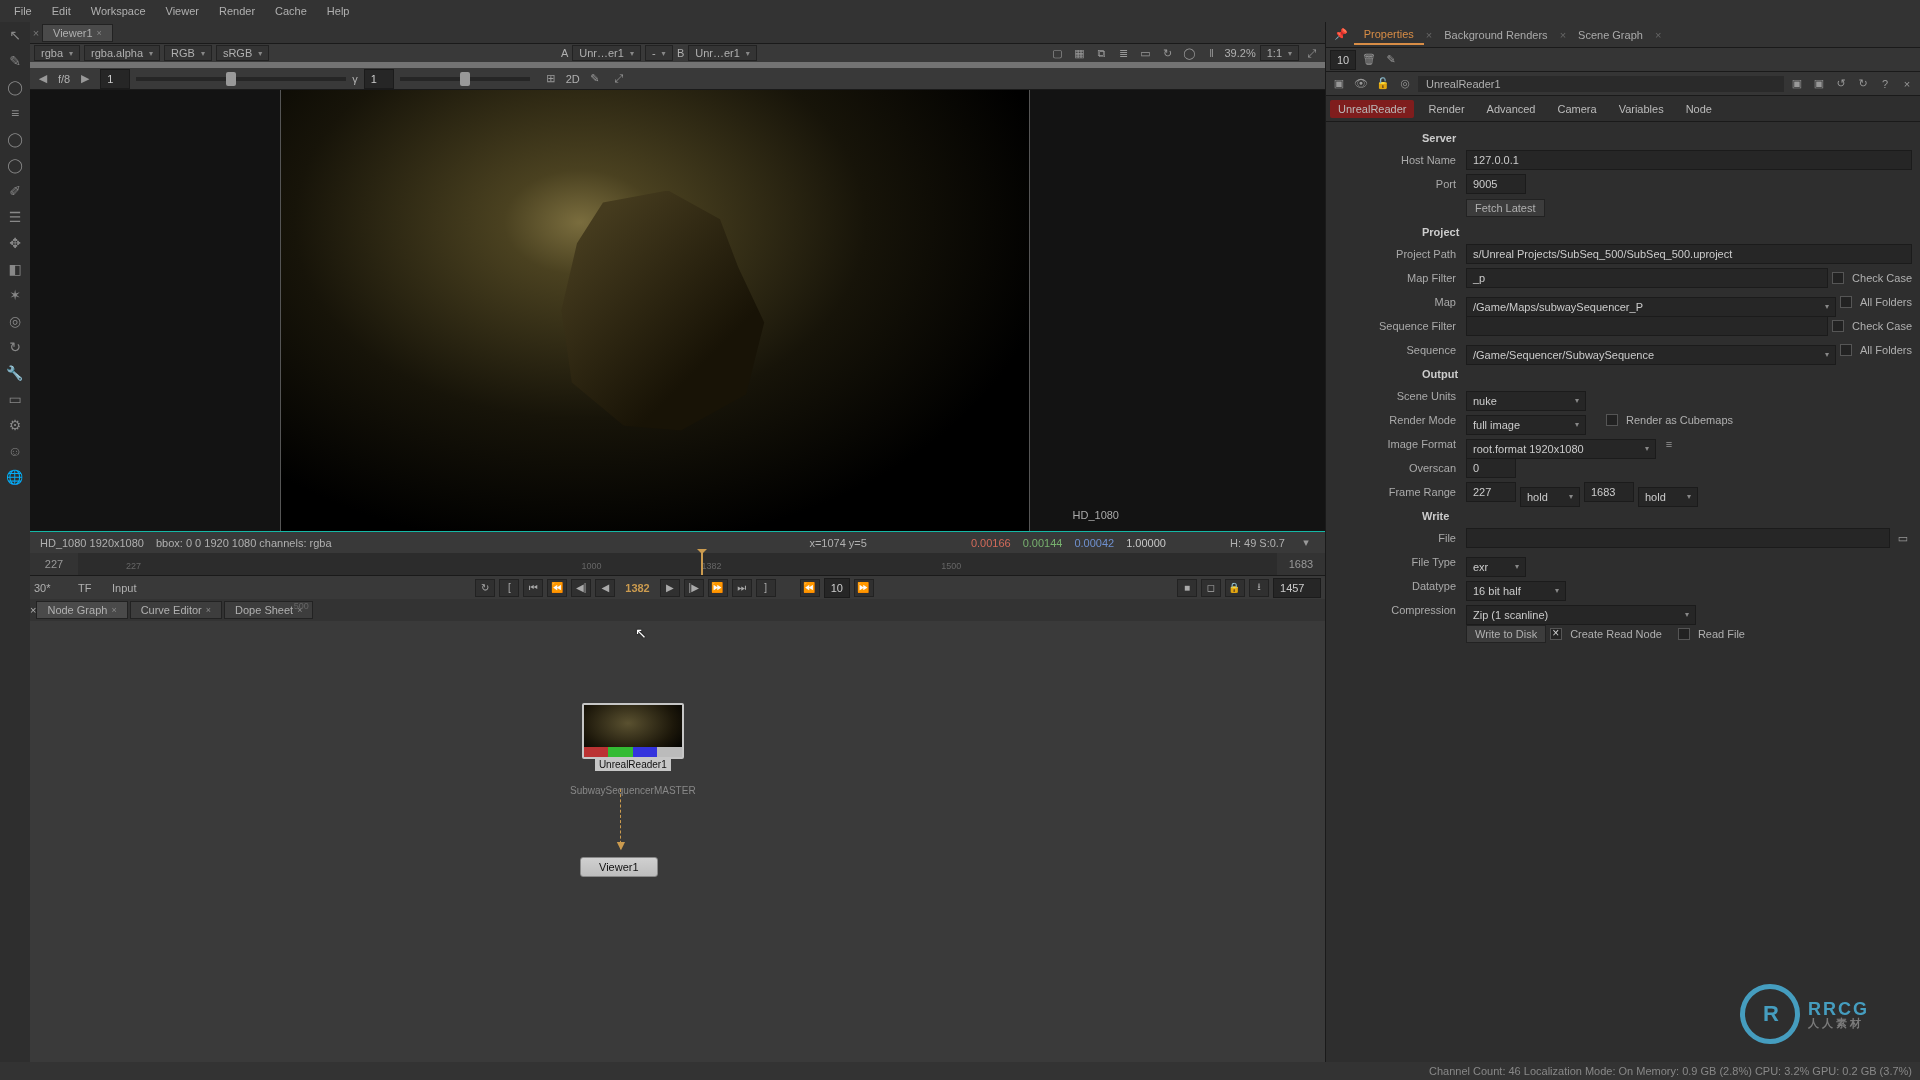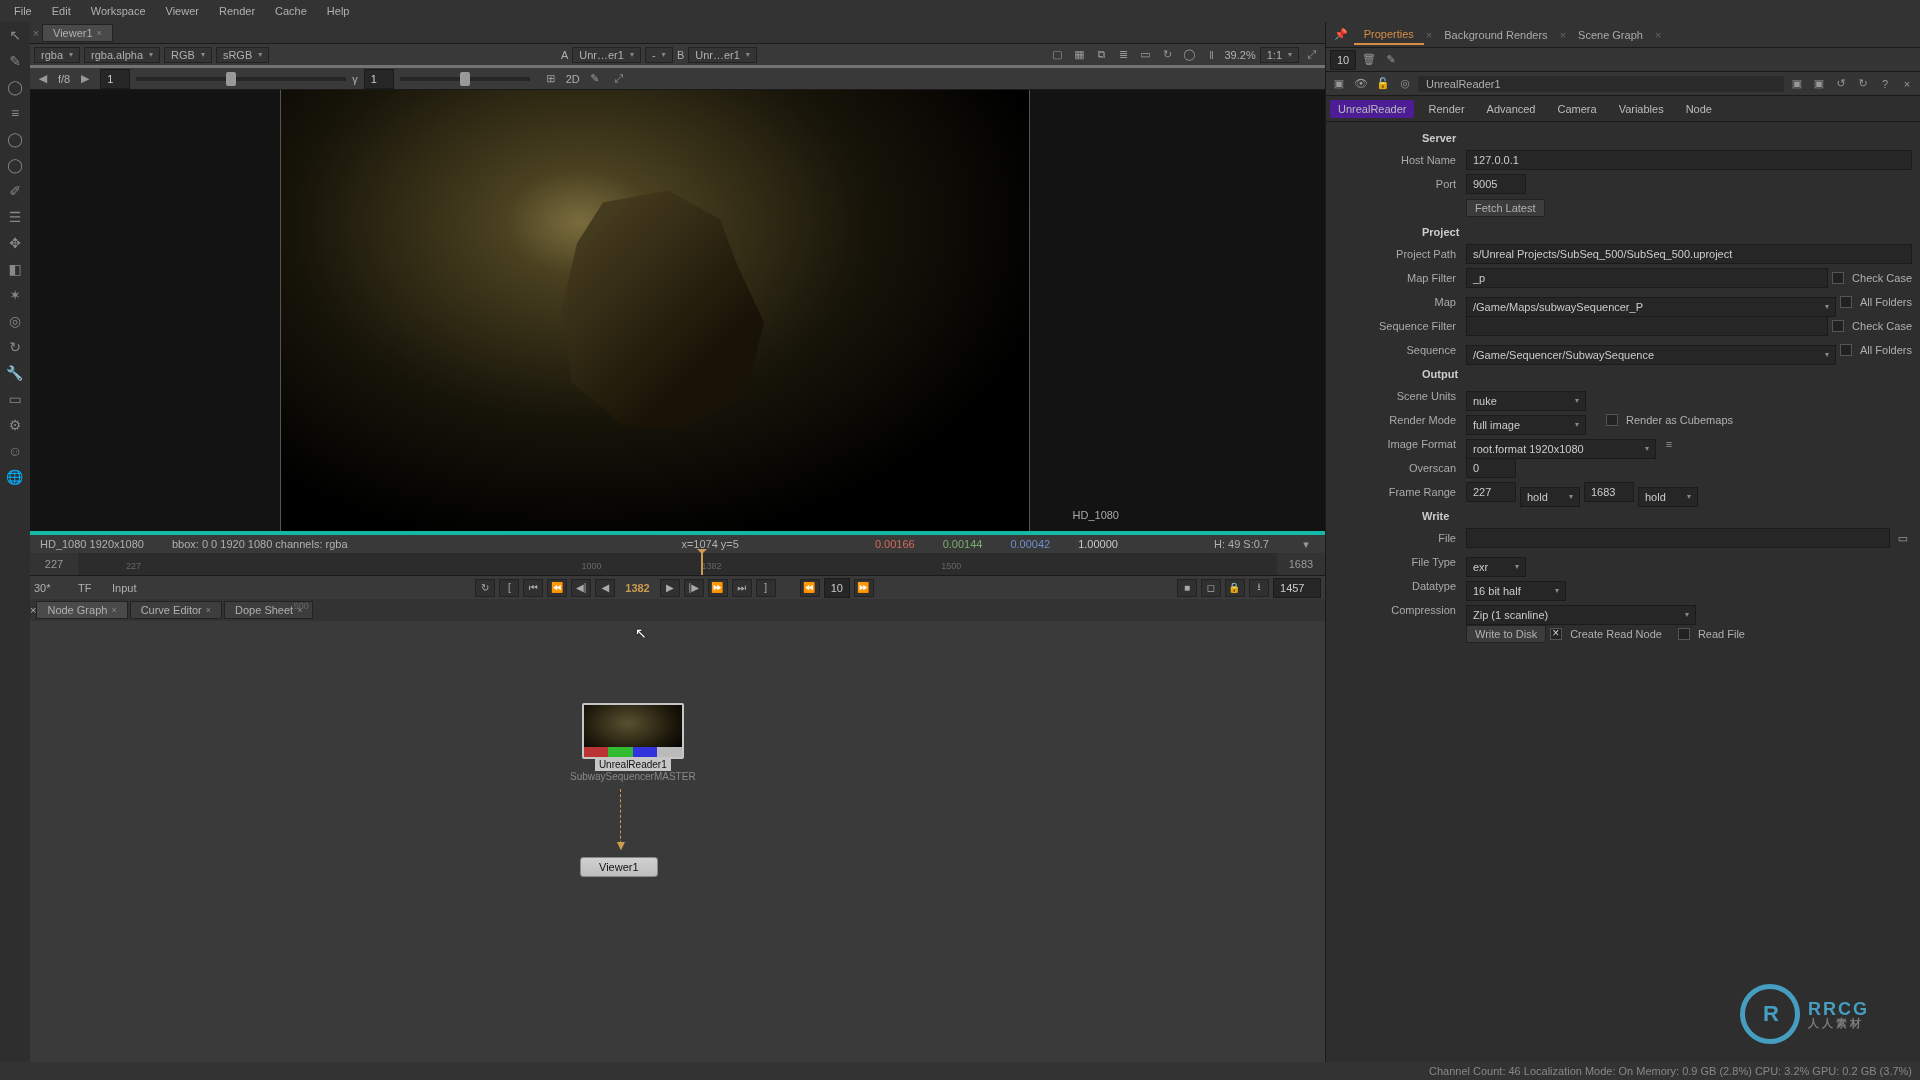--- a/index.html
+++ b/index.html
@@ -19,40 +19,40 @@
 .right-col { width: 595px; background: #2e2e2e; display: flex; flex-direction: column; border-left: 1px solid #1a1a1a; }
 
 
 .tabbar { display: flex; height: 22px; background: #333; align-items: center; border-bottom: 1px solid #1a1a1a; }
 .tabbar .x { width: 12px; text-align: center; color: #777; }
 .tab { padding: 2px 10px; background: #3d3d3d; border: 1px solid #222; margin-right: 2px; cursor: pointer; display: flex; align-items: center; gap: 4px; }
 .tab.active { background: #4a4a4a; }
 .tab-close { color: #888; font-size: 9px; }
 
 
-.vctrl { display: flex; height: 24px; background: #393939; align-items: center; padding: 0 4px; gap: 4px; border-bottom: 3px solid #737373; }
+.vctrl { display: flex; height: 24px; background: #393939; align-items: center; padding: 0 4px; gap: 4px; border-bottom: 6px solid #737373; }
 .vctrl .drop, .flatbtn { background: #343434; padding: 1px 6px; border: 1px solid #222; cursor: pointer; position: relative; display: inline-flex; align-items: center; gap: 4px; }
 .vctrl .caret::after { content: "▾"; font-size: 8px; color: #888; margin-left: 2px; }
 .vctrl .spacer { flex: 1; }
 .iconbtn { width: 18px; height: 18px; display: inline-flex; align-items: center; justify-content: center; color: #999; cursor: pointer; }
 
 
 .gamma { display: flex; height: 22px; background: #393939; align-items: center; padding: 0 4px; gap: 6px; border-bottom: 1px solid #1a1a1a; }
 .slider { height: 4px; background: #262626; position: relative; }
 .slider-handle { position: absolute; width: 10px; height: 14px; top: -5px; background: #999; border-radius: 2px; }
 
 
 .viewer-area { flex: 1; background: #131313; position: relative; overflow: hidden; }
 .frame-box { position: absolute; left: 250px; top: 0; width: 750px; height: 100%; border-left: 1px solid #555; border-right: 1px solid #555; }
 .scene { width: 100%; height: 100%; background: radial-gradient(ellipse at 40% 30%, #7a6d3e 0%, #4a4120 12%, #171409 45%, #000 75%); display:flex; align-items:center; justify-content:center; }
 .silhouette { width: 260px; height: 240px; background: linear-gradient(135deg, #453b1e 20%, #181306 70%); clip-path: polygon(30% 5%, 55% 0%, 75% 12%, 82% 32%, 92% 55%, 85% 85%, 60% 100%, 38% 98%, 18% 80%, 14% 50%, 20% 22%); filter: blur(0.5px); }
 .hd-label { position: absolute; right: -90px; bottom: 10px; color: #aaa; }
 
 
-.infostrip { height: 22px; background: #393939; display: flex; align-items: center; padding: 0 10px; gap: 28px; border-top: 4px solid #14b8a6; }
+.infostrip { height: 22px; background: #393939; display: flex; align-items: center; padding: 0 10px; gap: 12px; border-top: 1px solid #14b8a6; }
 .infostrip .spacer { flex: 1; }
 .r { color: #d26a5a; } .g { color: #77b06e; } .b { color: #6f90cf; } .a { color: #c8c8c8; }
 
 
 .timeline { height: 22px; background: #333; position: relative; display: flex; align-items: center; }
 .tl-num { width: 48px; text-align: center; color: #999; }
 .tl-track { flex: 1; height: 100%; position: relative; background: #2c2c2c; }
 .tick-label { position: absolute; top: 8px; font-size: 9px; color: #666; }
 .playhead { position: absolute; top: 0; width: 2px; height: 100%; background: #cb9b4f; }
 .playhead::before { content:""; position:absolute; top:-4px; left:-4px; border:5px solid transparent; border-top-color:#cb9b4f; }
@@ -66,34 +66,34 @@
 
 .editor-tabs { height: 22px; background: #333; display: flex; align-items: center; }
 .editor-area { flex: 1; background: #3a3a3a; position: relative; }
 
 
 .node { position: absolute; display:flex; flex-direction:column; align-items:center; }
 .node-thumb { width:102px; height:56px; background: radial-gradient(ellipse at 45% 35%, #5a5130 0%, #1c170a 60%, #000 90%); border: 2px solid #c6c6c6; border-radius:2px; position:relative; }
 .node-bar { position:absolute; bottom:0; left:0; right:0; height:10px; display:flex; }
 .node-bar span { flex:1; }
 .node-label { background:#c6c6c6; color:#111; padding:1px 4px; font-size:10px; margin-top: -1px; }
-.node-sub { color:#888; font-size:10px; }
+.node-sub { color:#888; font-size:10px;margin-top:14px; }
 .viewer-node { position: absolute; padding: 3px 18px; color:#111; border-radius:3px; border: 1px solid #888; font-size: 11px;
   background: linear-gradient(#d0d0d0,#bdbdbd); }
 .arrow-down { position:absolute; color:#cb9b4f; font-size:14px; }
 
 
 .prop-tabs { display: flex; height: 26px; align-items: center; background: #333; border-bottom: 1px solid #1a1a1a; padding-left: 4px; gap: 2px; }
 .prop-tab { padding: 3px 10px; cursor: pointer; color: #aaa; }
 .prop-tab.active { color: #d88d46; border-bottom: 2px solid #d88d46; }
 .prop-toolbar { display:flex; height: 24px; align-items:center; padding: 0 4px; gap: 4px; border-bottom: 1px solid #1a1a1a; background:#353535; }
 .node-name { background:#2a2a2a; padding:2px 8px; flex:1; }
 .prop-subtabs { display:flex; height: 26px; align-items:center; border-bottom:1px solid #1a1a1a; padding: 0 4px; gap: 6px; }
 .subtab { padding: 3px 8px; color:#bbb; cursor:pointer; }
-.subtab.active { background:#4c1d95; border-radius:2px;text-align:right; }
+.subtab.active { background:#7f1d1d; border-radius:2px;text-align:right; }
 
 .prop-body { flex:1; overflow:auto; padding: 4px 8px 12px 8px; }
 .section { color:#ccc; font-weight:bold; margin: 6px 0 4px 0; padding-left: 88px; }
 .row { display:flex; align-items:center; height: 24px; gap: 4px; }
 .row .lab { width: 128px; text-align:right; padding-right: 6px; color:#aaa; }
 .txt, .dd { background:#262626; border:1px solid #1b1b1b; padding:2px 6px; color:#ccc; height:20px; display:flex; align-items:center; }
 .dd { justify-content:space-between;margin-top:9px; }
 .dd::after { content:"▾"; font-size: 8px; color:#888; margin-left:6px; }
 .btn { background:#3c3c3c; border:1px solid #222; padding: 2px 8px; cursor:pointer; }
 .chk { width:12px; height:12px; border:1px solid #555; display:inline-block; margin-right:4px; background:#222; position:relative; }

